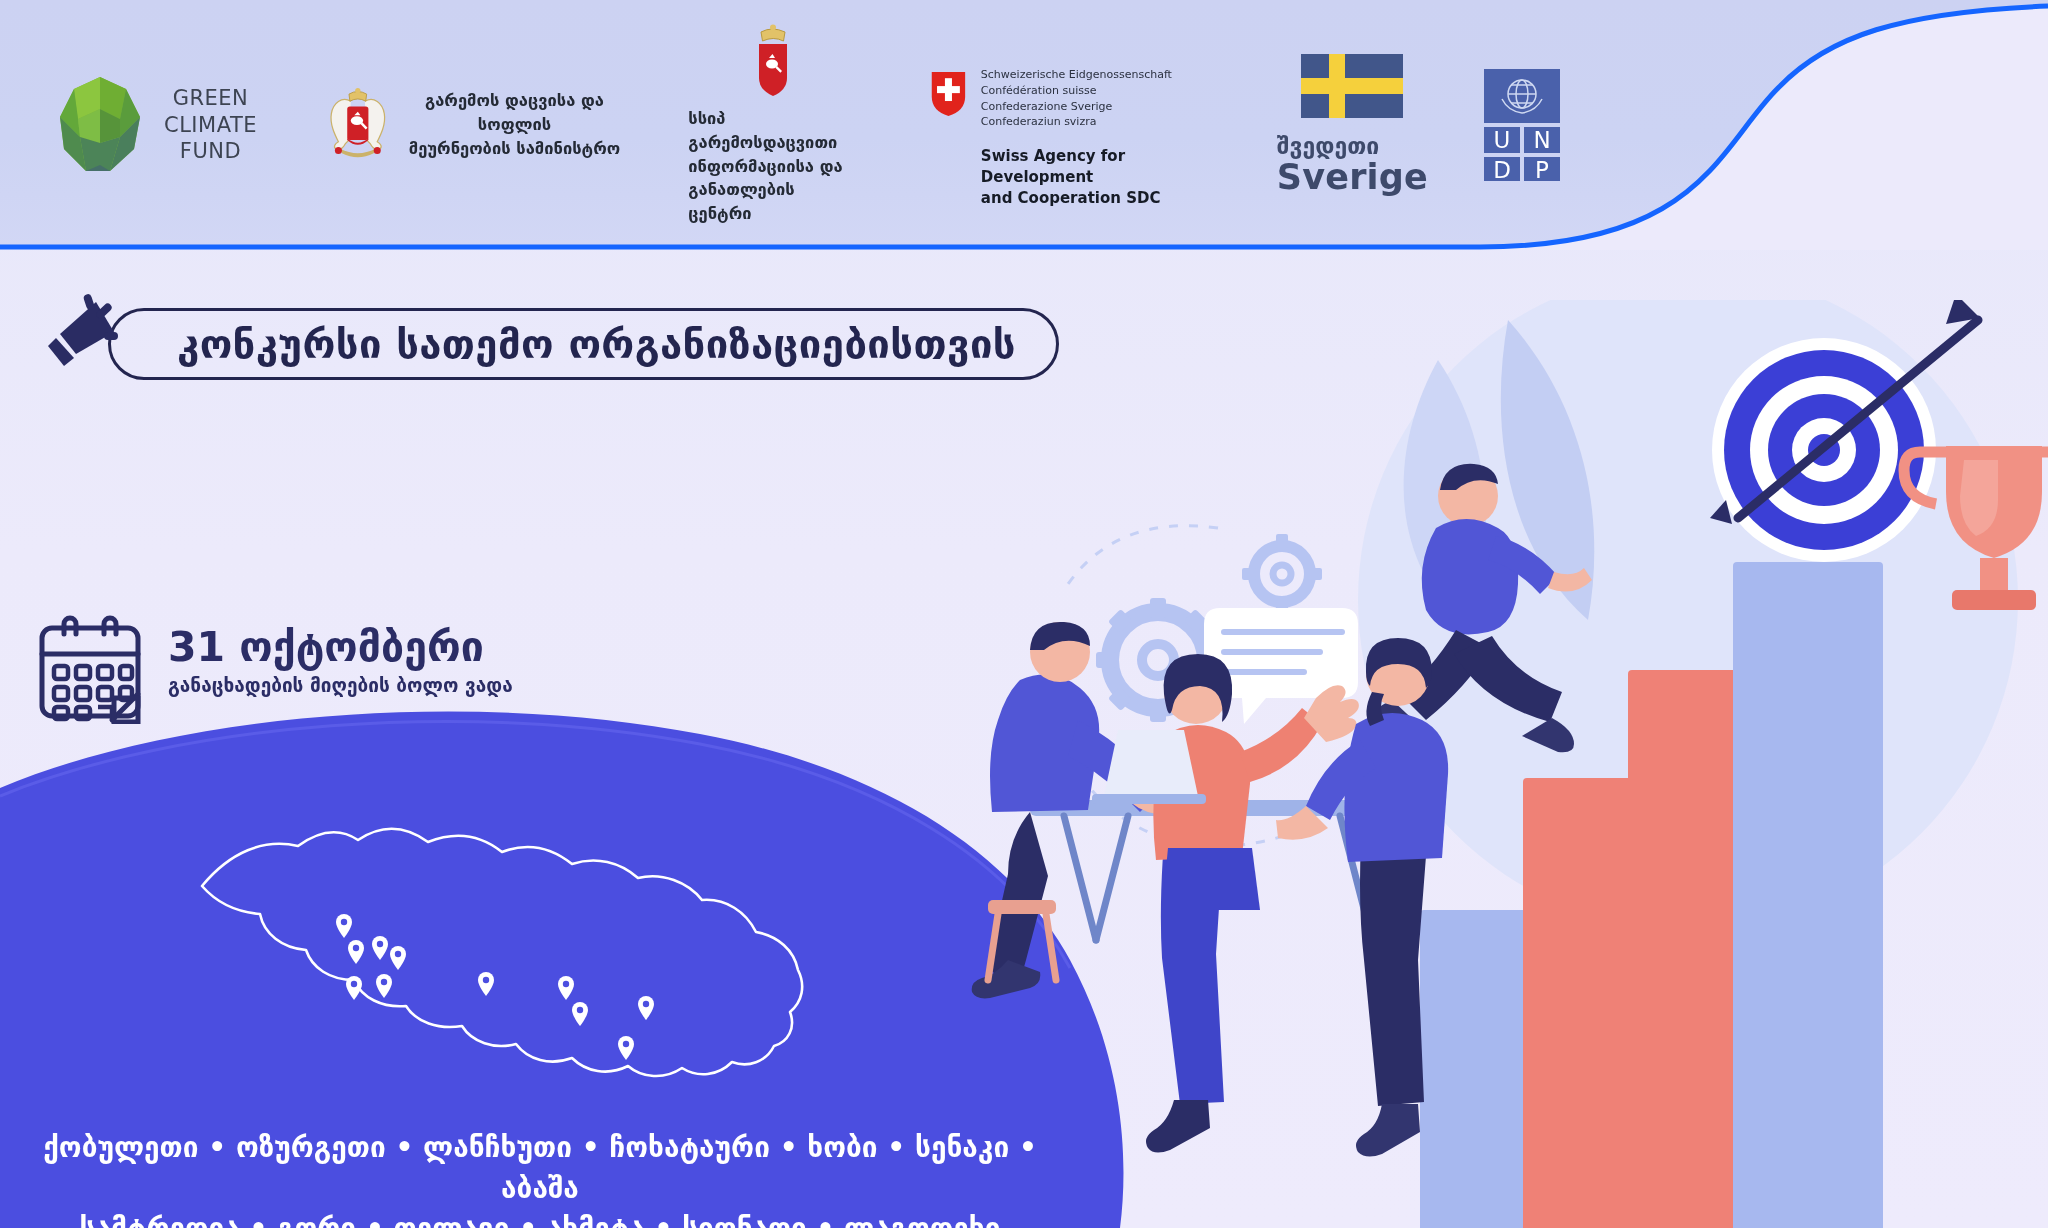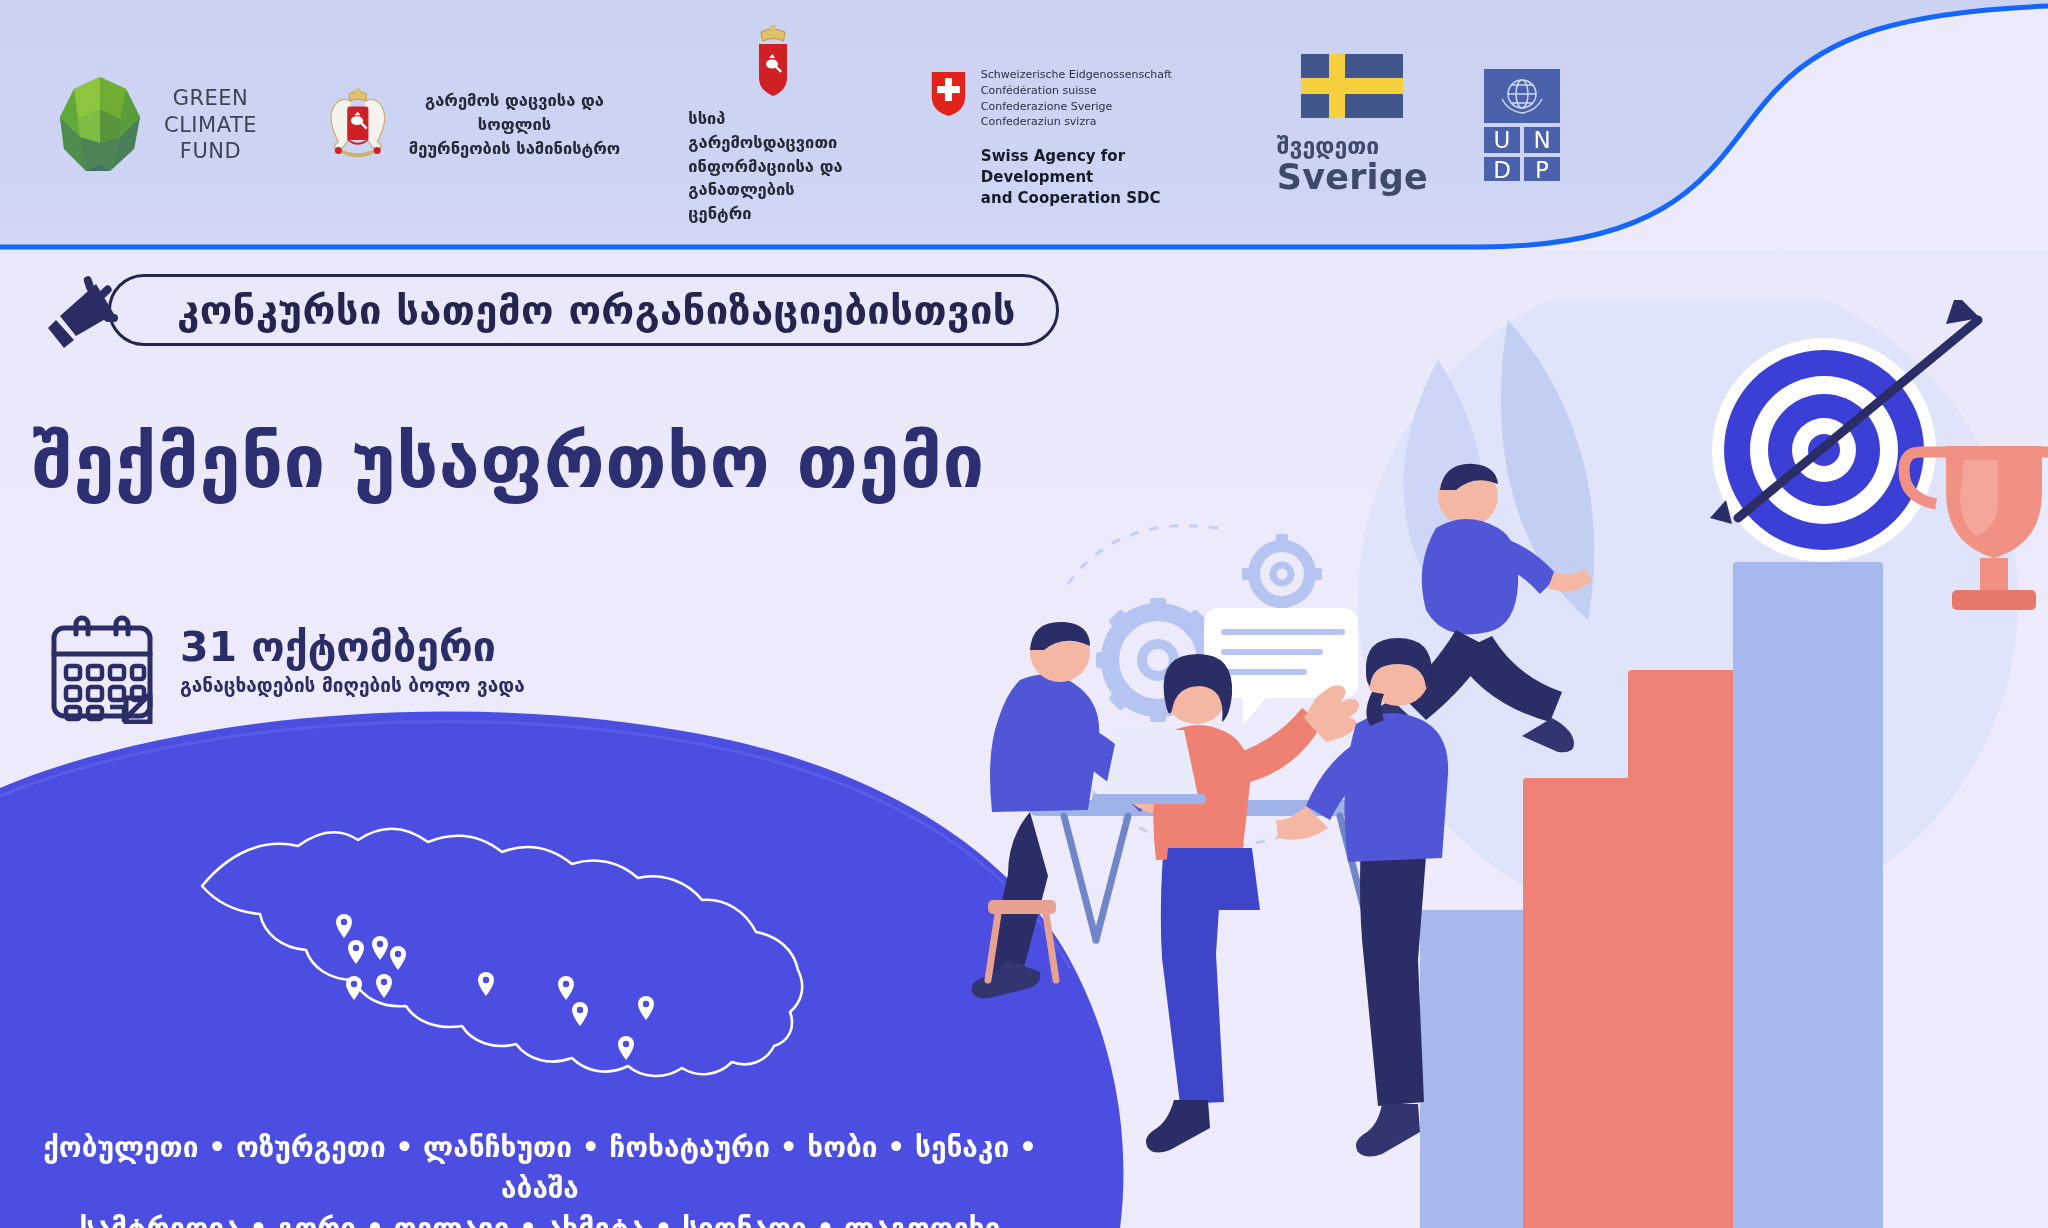--- a/index.html
+++ b/index.html
@@ -57,22 +57,22 @@
   
   .sweden { margin-left: 66px; gap: 16px; flex-direction: column; }
   .sweden-text { font-family: "DejaVu Sans", sans-serif; color: #3e4a6b; }
   .sweden-text .ka { font-size: 23px; font-weight: 600; line-height: 1.05; }
   .sweden-text .en { font-size: 35px; font-weight: 700; line-height: 1.1; letter-spacing:.2px;}
   
   .undp { margin-left: 56px; }
 
   
   .badge-row {
-    position: absolute; left: 30px; top: 274px;
-    display: flex; align-items: flex-start;
+    position: absolute; left: 30px; top: 292px;
+    display: flex; align-items: flex-end;
   }
   .megaphone { width: 92px; height: 88px; margin-right: -14px; z-index: 3; }
   .badge-pill {
     height: 72px; border: 3px solid #23254f; border-radius: 36px;
     display: flex; align-items: center; padding: 0 40px 0 66px;
     background: transparent;
   }
   .badge-text {
     font-family: "DejaVu Sans", sans-serif;
     font-size: 40px; font-weight: 700; color: #23254f; letter-spacing: .4px;
@@ -82,21 +82,21 @@
   
   .headline {
     position: absolute; left: 32px; top: 418px;
     font-family: "DejaVu Sans", sans-serif;
     font-size: 74px; font-weight: 700; color: #2c2f72; letter-spacing: .5px;
     white-space: nowrap;
   }
 
   
   .deadline {
-    position: absolute; left: 46px; top: 612px;
+    position: absolute; left: 34px; top: 612px;
     display: flex; align-items: flex-start; gap: 22px;
   }
   .cal-icon { width: 112px; height: 112px; flex: none; }
   .deadline-text { padding-top: 14px; }
   .deadline-date {
     font-family: "DejaVu Sans", sans-serif;
     font-size: 41px; font-weight: 700; color: #2b2d66; line-height: 1.05;
     white-space: nowrap;
   }
   .deadline-note {
@@ -264,21 +264,20 @@
         <rect x="55" y="2" width="8" height="16" rx="4" transform="rotate(-18 59 10)"></rect>
         <rect x="70" y="10" width="8" height="18" rx="4" transform="rotate(46 74 19)"></rect>
         <rect x="74" y="40" width="14" height="8" rx="4"></rect>
       </g>
     </svg>
     <div class="badge-pill">
       <span class="badge-text">კონკურსი სათემო ორგანიზაციებისთვის</span>
     </div>
   </div>
 
-  <h1 class="headline">შექმენი უსაფრთხო თემი</h1>
 
   <div class="deadline">
     <svg class="cal-icon" viewBox="0 0 112 112">
       <g fill="none" stroke="#2b2d66" stroke-width="5" stroke-linecap="round">
         <rect x="8" y="16" width="96" height="88" rx="10"></rect>
         <line x1="8" y1="42" x2="104" y2="42"></line>
         <path d="M30,22 v-10 a6,6 0 1 1 12,0 v10"></path>
         <path d="M70,22 v-10 a6,6 0 1 1 12,0 v10"></path>
       </g>
       <g fill="none" stroke="#2b2d66" stroke-width="4.5">

